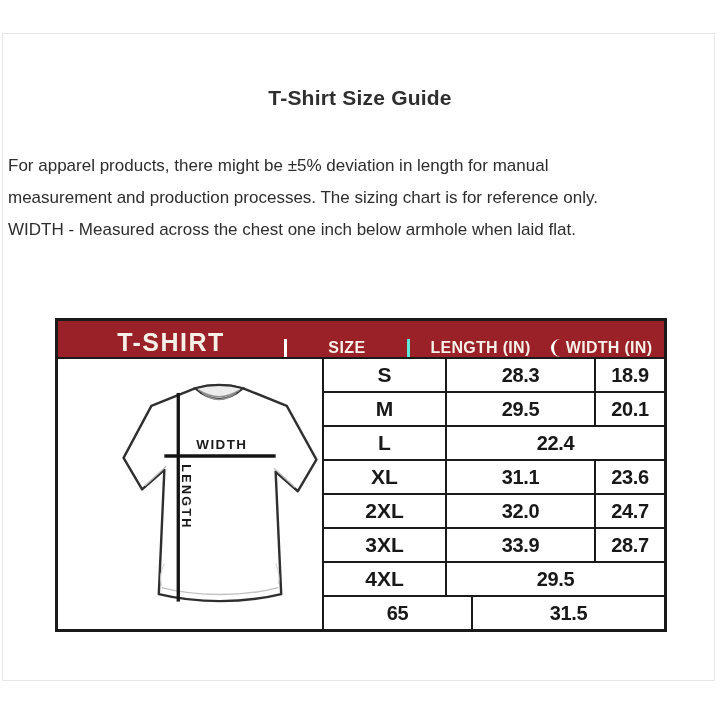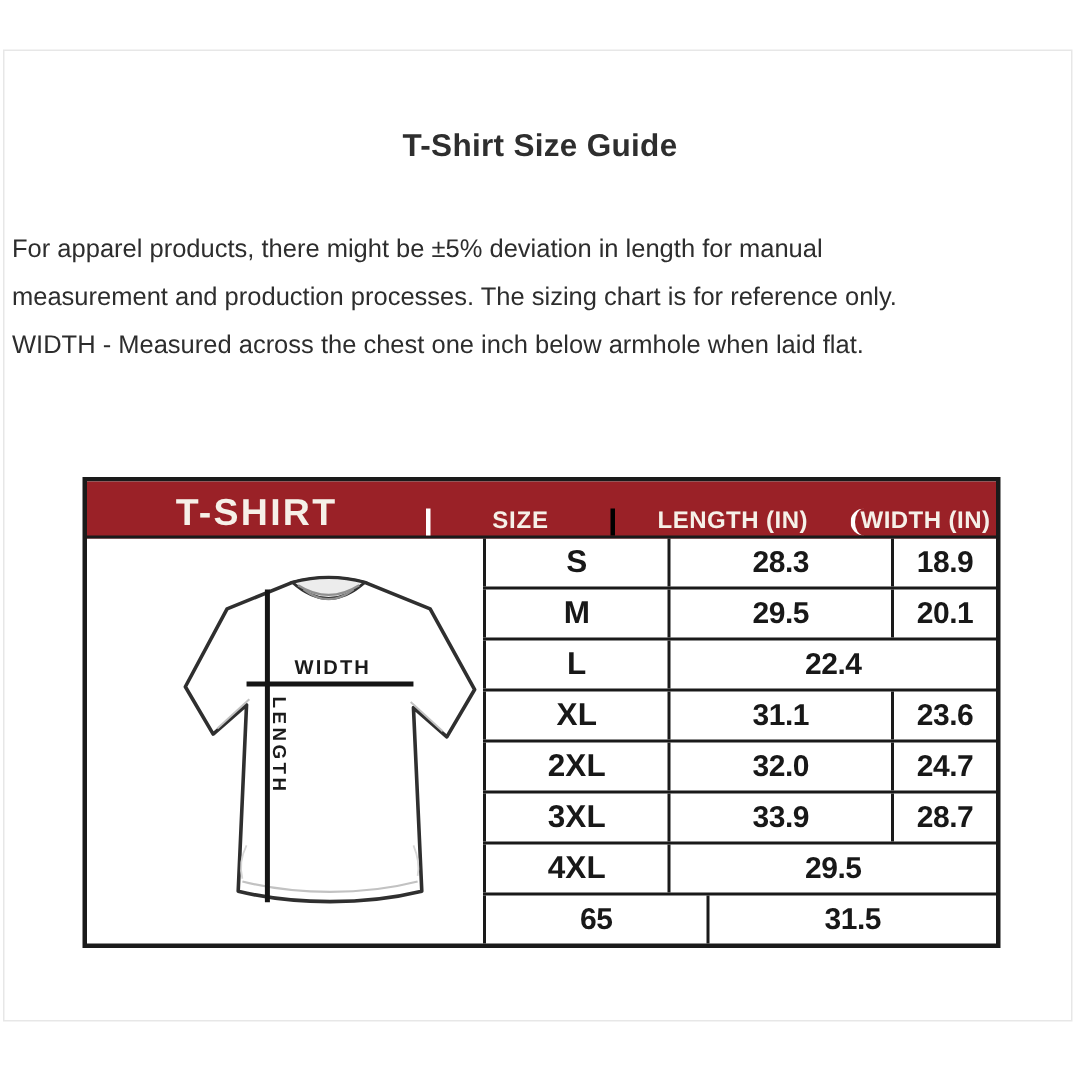--- a/index.html
+++ b/index.html
@@ -23,21 +23,21 @@
   
   *{box-sizing:border-box;}
   .size-table{
     position:absolute;left:55px;top:318px;width:612px;height:314px;
     border:3px solid #1a1a1a;display:flex;flex-direction:column;background:#fff;
   }
   .hrow{display:flex;height:38px;background:#9a2127;border-bottom:2px solid #1a1a1a;align-items:flex-end;}
   .hcell{display:flex;align-items:center;justify-content:center;color:#f6f0e8;font-weight:bold;}
   .h-product{width:226px;font-size:25px;letter-spacing:1.5px;}
   .h-size{width:123px;font-size:16px;border-left:3px solid #ffffff;letter-spacing:.5px;}
-  .h-length{width:160px;font-size:16px;border-left:3px solid #000000;letter-spacing:.3px;}
+  .h-length{width:144px;font-size:16px;border-left:3px solid #5eead4;letter-spacing:.3px;}
   .h-width{flex:1;font-size:16px;border-left:3px solid #ffffff;letter-spacing:.3px;border-radius:15px;}
   .tbody{display:flex;flex:1;min-height:0;}
   .illustration-cell{width:264px;display:flex;align-items:center;justify-content:flex-end;}
   .rows{flex:1;display:flex;flex-direction:column;}
   .trow{flex:1;display:flex;border-bottom:2px solid #1a1a1a;}
   .trow:last-child{border-bottom:none;}
   .tcell{display:flex;align-items:center;justify-content:center;color:#181818;font-weight:bold;}
   .c-size{width:123px;font-size:21px;border-left:2px solid #1a1a1a;}
   .c-length{width:149px;font-size:20px;border-left:2px solid #1a1a1a;letter-spacing:-.3px;}
   .c-width{flex:1;font-size:20px;border-left:2px solid #1a1a1a;letter-spacing:-.3px;}

